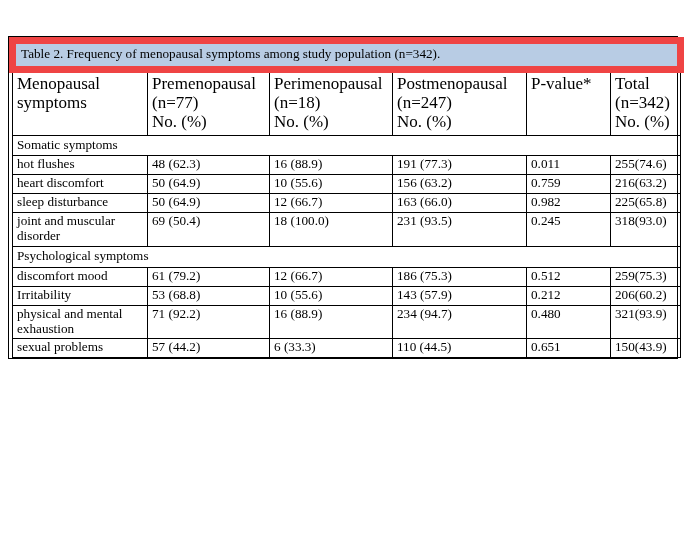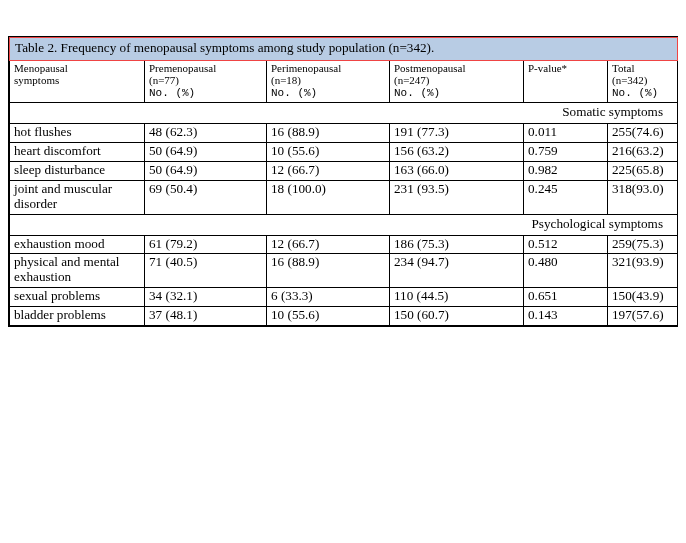--- a/index.html
+++ b/index.html
@@ -38,43 +38,41 @@
   table.main td {
     border: 1px solid #000000;
     padding: 1px 3px 2px 4px;
     vertical-align: top;
     line-height: 1.13;
     word-wrap: break-word;
   }
   
   tr.caption-row td {
     background: #b8cce4;
-    border: 1px solid #ef4444;
+    border: 7px solid #ef4444;
     font-size: 13.2px;
     padding: 3px 4px 4px 5px;
     margin-top: 40px;
   }
   
   tr.header-row td {
     vertical-align: top;
-    font-size: 11px;
+    font-size: 17px;
     padding-bottom: 3px;
   }
   .hdr-line2 {
     display: block;
   }
   .hdr-line3 {
     display: block;
-    font-family: Liberation Mono, monospace;
   }
   
   tr.section-row td {
     font-size: 13.2px;
     padding: 2px 14px 3px 4px;
-    text-align: right;
   }
   
   col.c0 { width: 135px; }
   col.c1 { width: 122px; }
   col.c2 { width: 123px; }
   col.c3 { width: 134px; }
   col.c4 { width: 84px; }
   col.c5 { width: 70px; }
 </style>
 </head>
@@ -158,48 +156,48 @@
           <td>18 (100.0)</td>
           <td>231 (93.5)</td>
           <td>0.245</td>
           <td>318(93.0)</td>
         </tr>
 
         <tr class="section-row">
           <td colspan="6">Psychological  symptoms</td>
         </tr>
         <tr>
-          <td>exhaustion mood</td>
+          <td>discomfort mood</td>
           <td>61 (79.2)</td>
           <td>12 (66.7)</td>
           <td>186 (75.3)</td>
           <td>0.512</td>
           <td>259(75.3)</td>
         </tr>
         <tr>
+          <td>Irritability</td>
+          <td>53 (68.8)</td>
+          <td>10 (55.6)</td>
+          <td>143 (57.9)</td>
+          <td>0.212</td>
+          <td>206(60.2)</td>
+        </tr>
+        <tr>
           <td>physical and mental exhaustion</td>
-          <td>71 (40.5)</td>
+          <td>71 (92.2)</td>
           <td>16 (88.9)</td>
           <td>234 (94.7)</td>
           <td>0.480</td>
           <td>321(93.9)</td>
         </tr>
 
         <tr>
           <td>sexual problems</td>
-          <td>34 (32.1)</td>
+          <td>57 (44.2)</td>
           <td>6 (33.3)</td>
           <td>110 (44.5)</td>
           <td>0.651</td>
           <td>150(43.9)</td>
         </tr>
-        <tr>
-          <td>bladder problems</td>
-          <td>37 (48.1)</td>
-          <td>10 (55.6)</td>
-          <td>150 (60.7)</td>
-          <td>0.143</td>
-          <td>197(57.6)</td>
-        </tr>
       </tbody>
     </table>
   </div>
 </div>
 
 </body></html>

